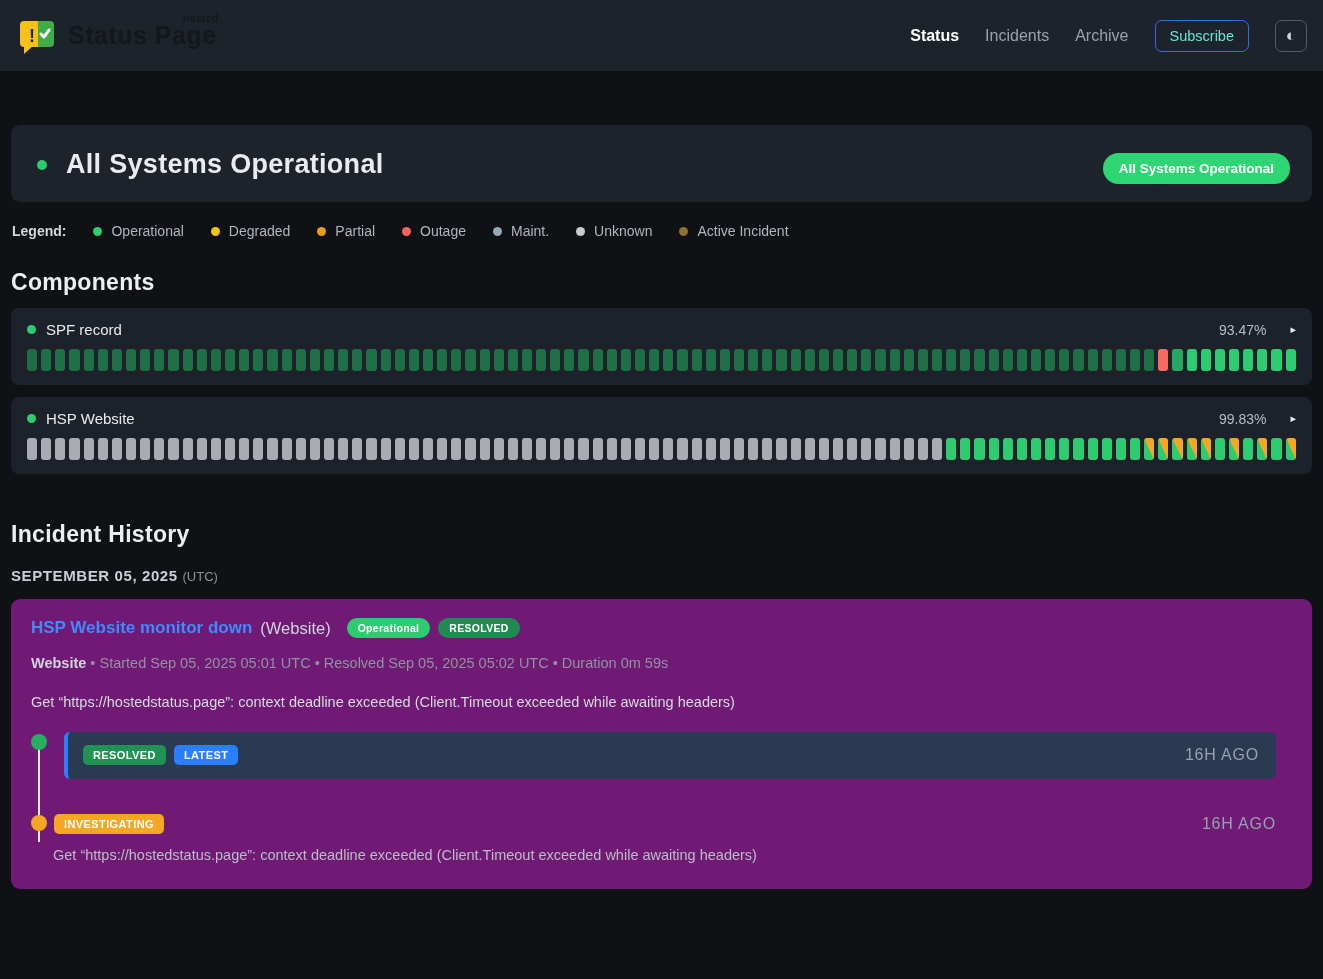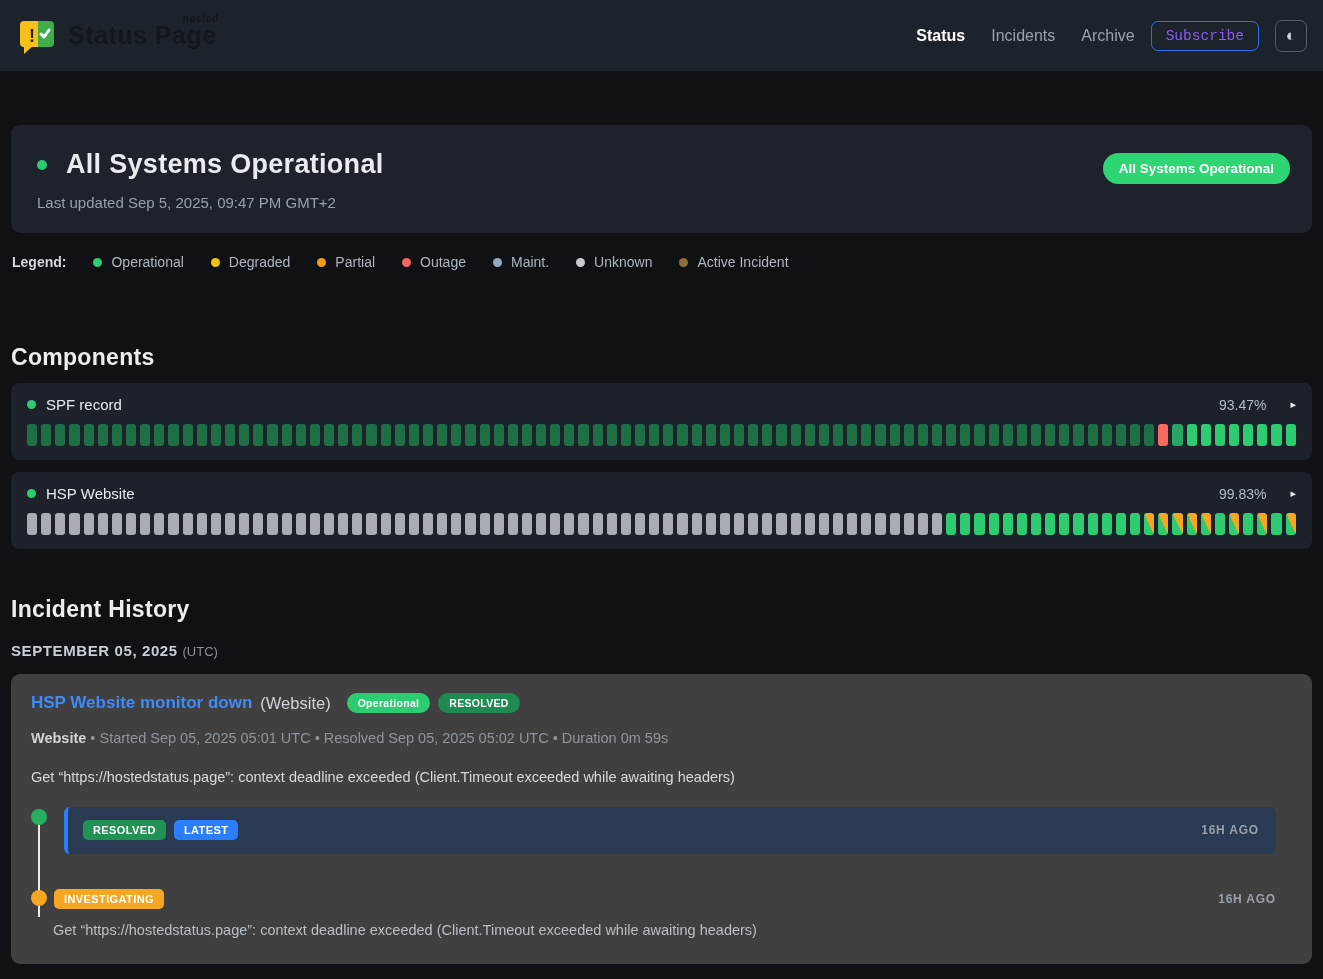--- a/index.html
+++ b/index.html
@@ -12,27 +12,27 @@
   }
   
   .header {
     height:71px; background:#1d232a;
     display:flex; align-items:center; justify-content:space-between;
     padding:0 16px;
   }
   .brand { display:flex; align-items:center; gap:10px; position:relative; }
   .brand-text { font-size:25px; font-weight:bold; color:#14171b; letter-spacing:0.5px; position:relative; }
   .brand-sub { position:absolute; top:-8px; right:-2px; font-size:10px; font-weight:bold; color:#14171b; }
-  .nav { display:flex; align-items:center; gap:16px; }
+  .nav { display:flex; gap:26px; }
   .nav-link { font-size:16px; color:#9aa3ad; cursor:pointer; }
   .nav-link.active { color:#ffffff; font-weight:bold; }
   .subscribe-btn {
-    background:transparent; border:1.5px solid #2b6ff0; color:#8b5cf6;
+    background:transparent; border:1.5px solid #2b6ff0; color:#5eead4;
     font-size:14.5px; padding:6px 14px; border-radius:7px; cursor:pointer;
-    font-family:Liberation Mono, monospace;
+    font-family:Liberation Sans, sans-serif;
   }
   .theme-toggle {
     width:32px; height:32px; border:1px solid #555c66; border-radius:7px;
     background:transparent; color:#cfd4da; font-size:17px; cursor:pointer;
     display:flex; align-items:center; justify-content:center;
   }
   
   .main { padding:0 11px; }
   .banner {
     margin-top:54px; background:#1d222b; border-radius:9px;
@@ -49,21 +49,21 @@
     padding:8px 16px; border-radius:17px;
   }
   
   .legend { display:flex; align-items:center; gap:27px; margin-top:21px; padding-left:1px; }
   .legend-label { font-size:14px; font-weight:bold; color:#d3d8de; }
   .legend-item { display:flex; align-items:center; gap:9px; }
   .legend-dot { width:9px; height:9px; }
   .legend-text { font-size:14px; color:#aeb6bf; }
   
   .section-heading { font-size:23px; font-weight:bold; color:#eceff1; letter-spacing:0.3px; }
-  .components-heading { margin-top:74px; }
+  .components-heading { margin-top:30px; }
   .component-card {
     background:#1c212a; border-radius:8px; padding:13px 16px 14px 16px;
     margin-top:12px;
   }
   .component-head { display:flex; align-items:center; gap:10px; cursor:pointer; }
   .component-dot { width:9px; height:9px; }
   .component-name { font-size:15px; color:#e8ebee; font-weight:500; }
   .component-spacer { flex:1; }
   .component-uptime { font-size:14px; color:#b6bdc6; margin-right:14px; }
   .component-arrow { font-size:11px; color:#e8ebee; }
@@ -73,21 +73,21 @@
   .bar.mid    { background:#27a562; }
   .bar.up     { background:#2ecc71; }
   .bar.down   { background:#f76a5e; }
   .bar.nodata { background:#a9adb3; }
   .bar.deg    { background:linear-gradient(to top right, #2ecc71 49.5%, #f5a623 50.5%); }
   
   .incidents-heading { margin-top:47px; }
   .incident-date { margin-top:19px; font-size:15px; font-weight:bold; color:#c9cfd6; letter-spacing:0.6px; }
   .incident-date .utc { font-size:13px; font-weight:normal; color:#8a929b; letter-spacing:0; }
   .incident-card {
-    margin-top:15px; background:#404040; border-radius:9px;
+    margin-top:15px; background:#701a75; border-radius:9px;
     padding:19px 20px 26px 20px;
   }
   .incident-title-row { display:flex; align-items:center; gap:8px; }
   .incident-title { color:#3d8bfd; font-size:17px; font-weight:bold; cursor:pointer; }
   .incident-title-suffix { color:#cfd4da; font-size:16.5px; }
   .pill { color:#fff; font-weight:bold; font-size:10.5px; padding:4px 11px; border-radius:11px; letter-spacing:0.3px; }
   .pill.green { background:#2ecc71; margin-left:8px; }
   .pill.dark-green { background:#1f8b52; }
   .incident-meta { margin-top:17px; font-size:14.5px; color:#8d959e; }
   .incident-meta .meta-component { color:#cfd4da; font-weight:bold; }
@@ -104,21 +104,21 @@
     flex:1; margin-left:17px; margin-right:16px;
     background:#2b3a53; border-left:4px solid #2b7fff; border-radius:6px;
     padding:13px 17px 14px 15px;
   }
   .tl-plain { flex:1; margin-left:7px; margin-right:16px; padding-top:1px; }
   .tl-head { display:flex; align-items:center; gap:8px; }
   .tl-badge { color:#fff; font-weight:bold; font-size:11px; padding:4px 10px; border-radius:5px; letter-spacing:0.4px; }
   .tl-badge.resolved { background:#1f9254; }
   .tl-badge.latest { background:#2b7fff; }
   .tl-badge.investigating { background:#f5a623; }
-  .tl-time { margin-left:auto; font-size:12px; font-weight:bold; color:#98a1ab; letter-spacing:0.8px;text-align:right; }
+  .tl-time { margin-left:auto; font-size:16px; font-weight:normal; color:#98a1ab; letter-spacing:0.8px;text-align:right; }
   .tl-text { margin-top:12px; font-size:14px; color:#c2c8cf; }
   .tl-plain .tl-text { margin-top:13px; margin-left:-1px; color:#b9bfc7; font-size:14.5px; }
 </style>
 </head>
 <body>
 
 <div class="header">
   <div class="brand">
     <span style="display:flex;">
       <svg width="42" height="42" viewBox="0 0 42 42">
@@ -154,21 +154,20 @@
   </div>
 </div>
 
 <div class="main">
 
   <div class="banner">
     <div class="banner-title-row">
       <span class="dot banner-dot"></span>
       <span class="banner-title">All Systems Operational</span>
     </div>
-    <div class="banner-updated">Last updated Sep 5, 2025, 09:47 PM GMT+2</div>
     <span class="banner-pill">All Systems Operational</span>
   </div>
 
   <div class="legend">
     <span class="legend-label">Legend:</span>
     <span id="legend-items" style="display:flex; gap:27px; align-items:center;">
         <span class="legend-item">
           <span class="dot legend-dot" style="background: rgb(46, 204, 113);"></span>
           <span class="legend-text">Operational</span>
         </span>

